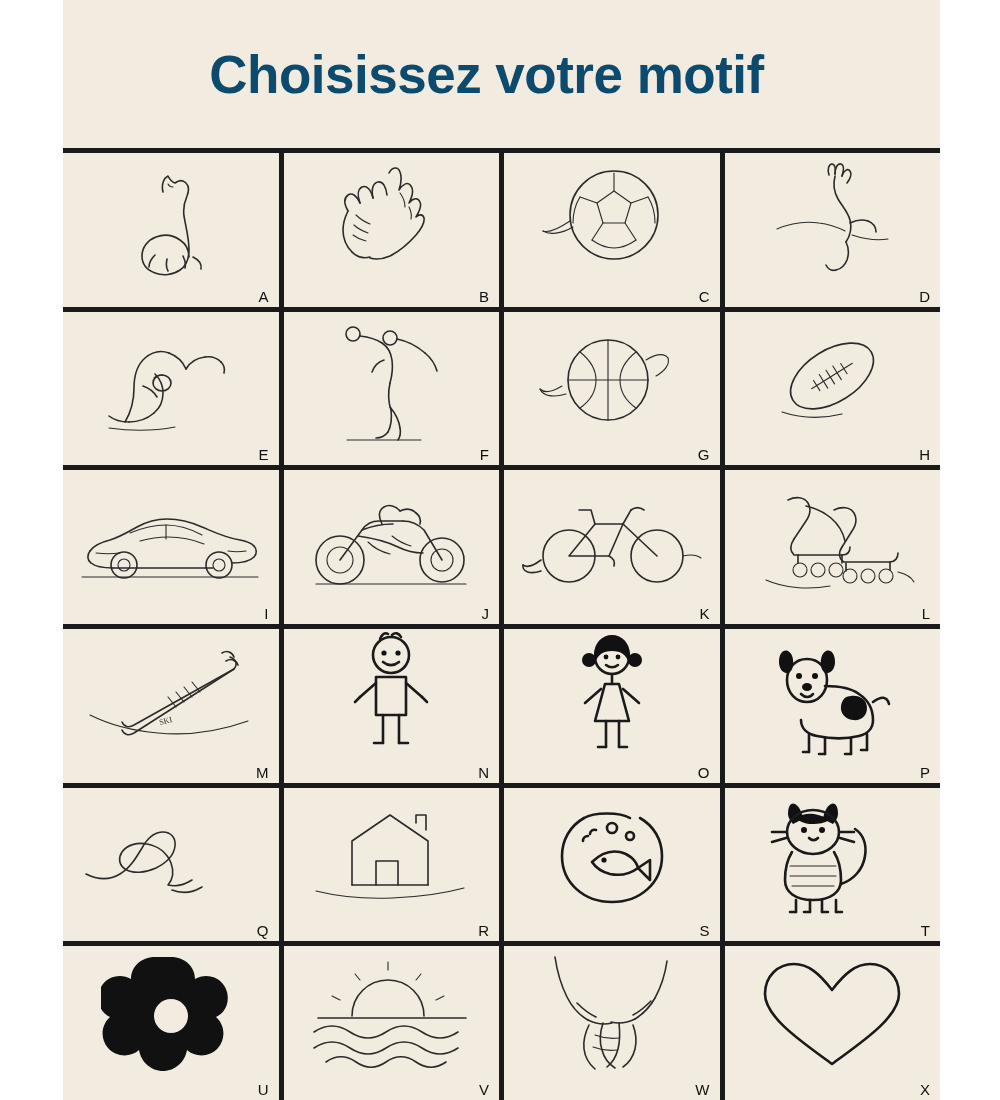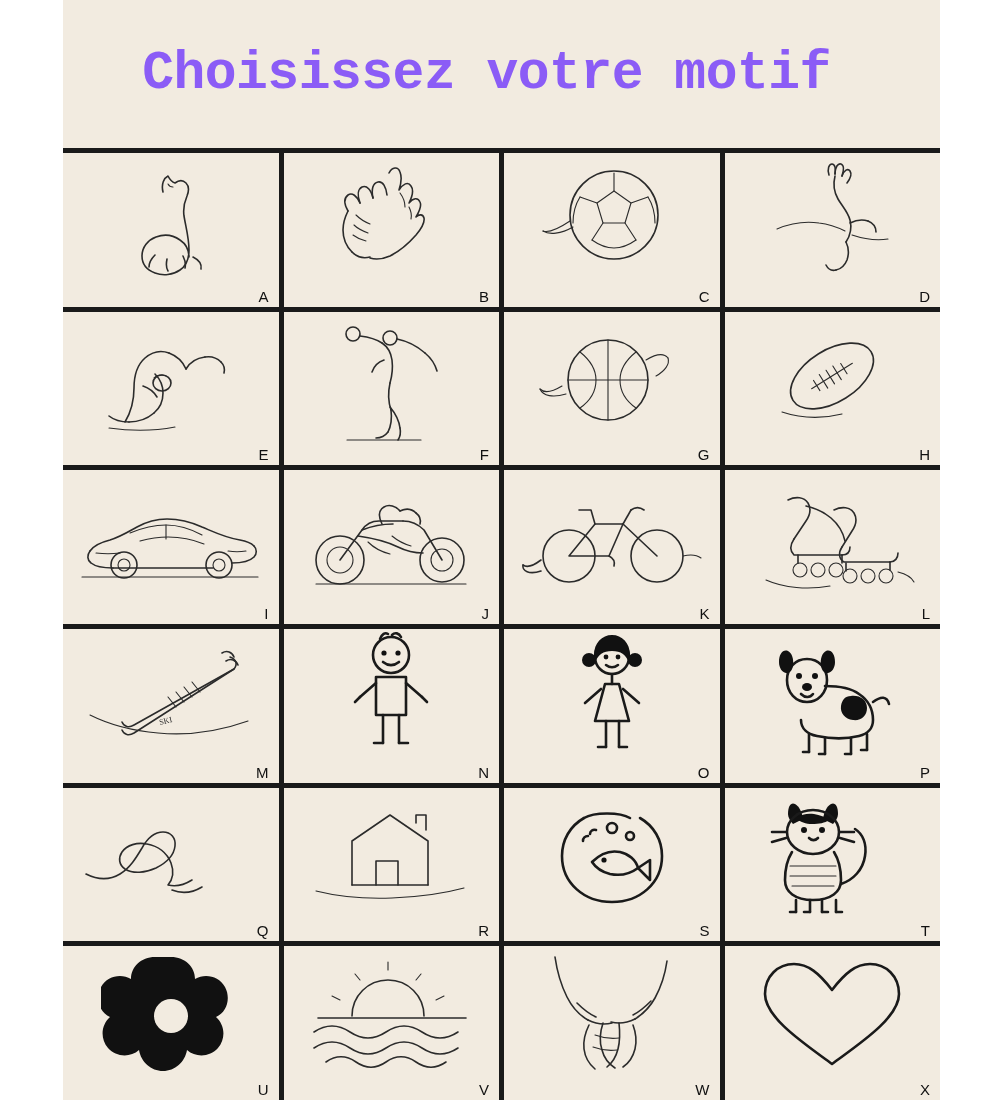--- a/index.html
+++ b/index.html
@@ -29,25 +29,25 @@
   }
   .title {
     position: absolute;
     left: 63px;
     top: 0;
     width: 847px;
     height: 148px;
     display: flex;
     align-items: center;
     justify-content: center;
-    color: #8b5cf6;
+    color: #0c4a6e;
     font-size: 53px;
     font-weight: bold;
     letter-spacing: -0.5px;
-    font-family: Liberation Mono, monospace;
+    font-family: Liberation Sans, sans-serif;
   }
   .grid {
     position: absolute;
     left: 63px;
     top: 148px;
     width: 877px;
     height: 952px;
     display: grid;
     grid-template-columns: repeat(4, 1fr);
     grid-template-rows: repeat(6, 1fr);

